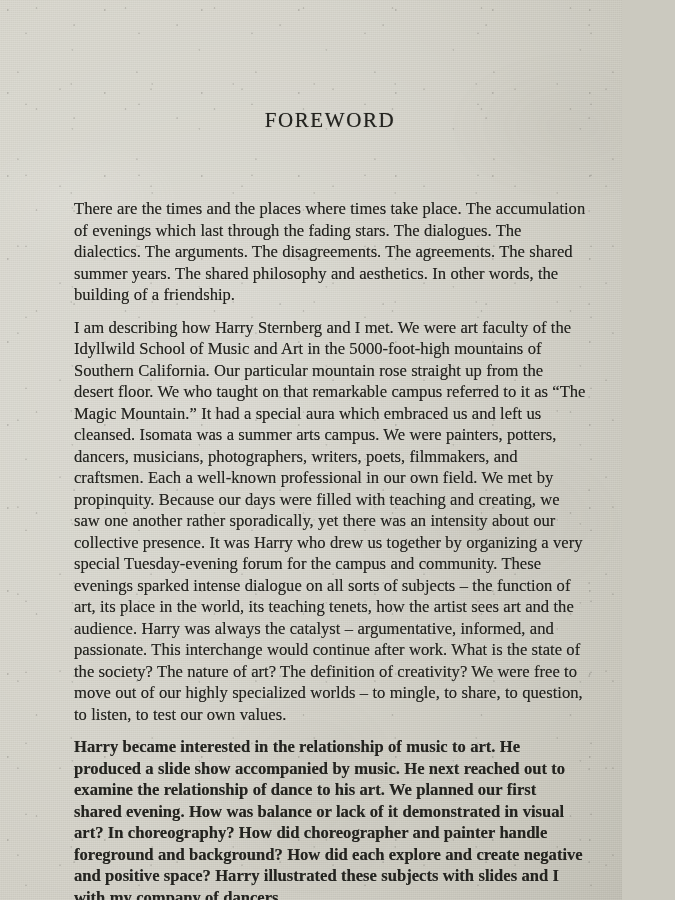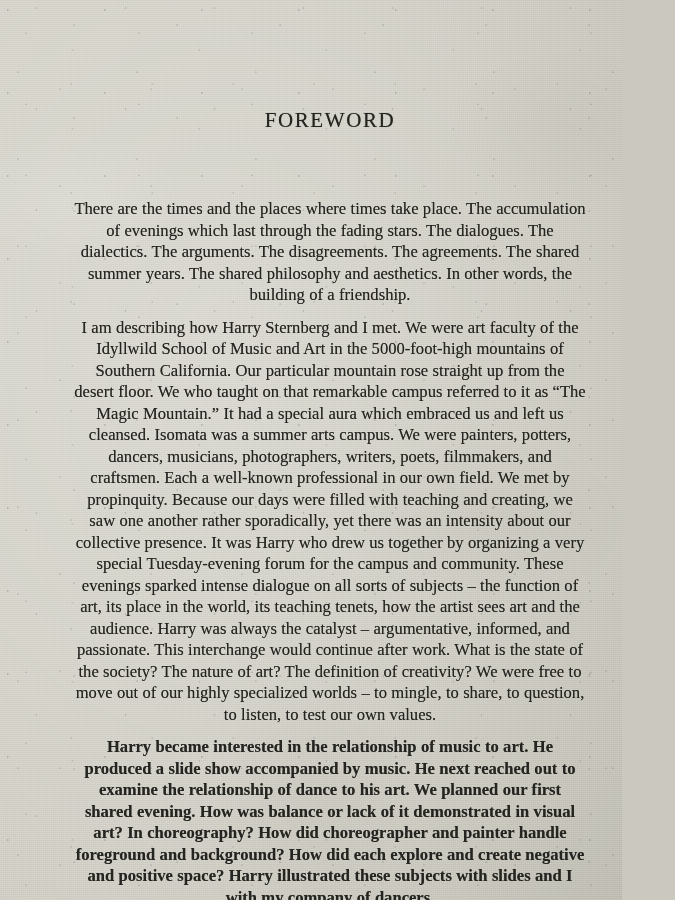--- a/index.html
+++ b/index.html
@@ -95,21 +95,21 @@
     top: 198px;
     left: 0;
     width: 512px;
   }
 
   .body-copy p {
     margin: 0 0 11px 0;
     font-size: 16.6px;
     line-height: 21.5px;
     color: #242420;
-    text-align: center;
+    text-align: left;
     text-shadow: 0 0 .65px rgba(36,36,32,.50);
     word-spacing: .2px;
   }
   .body-copy p:last-child { margin-bottom: 8px; font-weight: bold; }
 </style>
 </head>
 <body>
 
 <div class="page">
 

